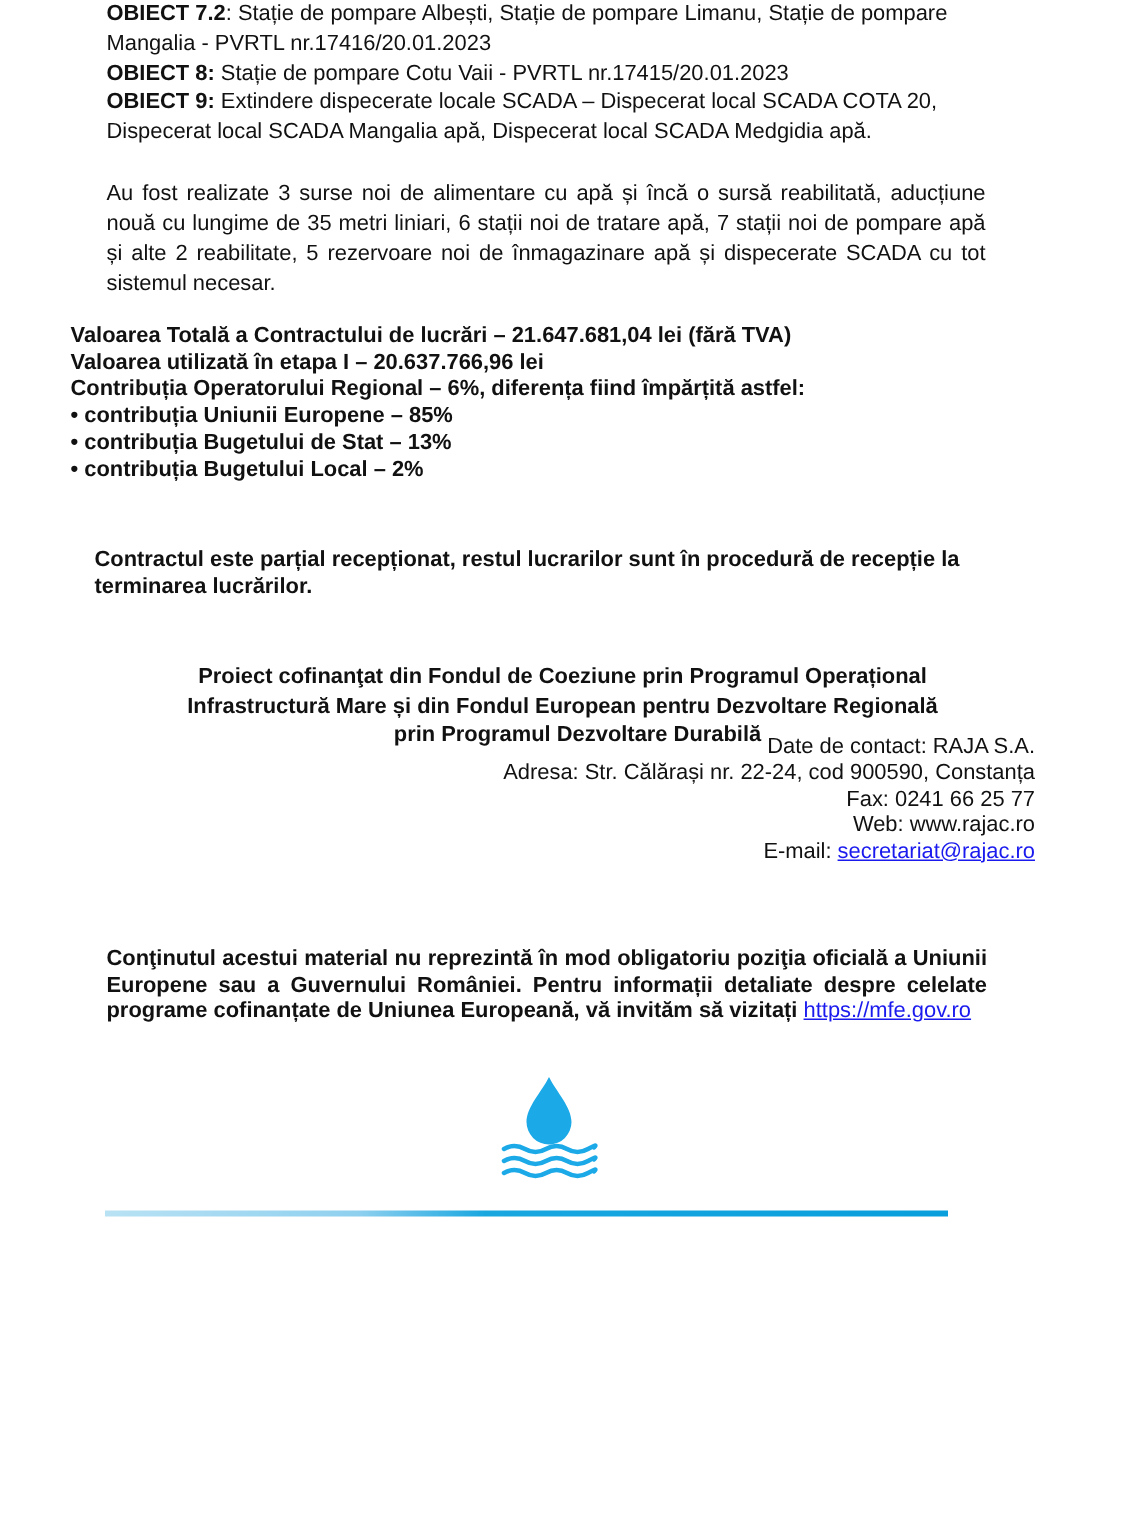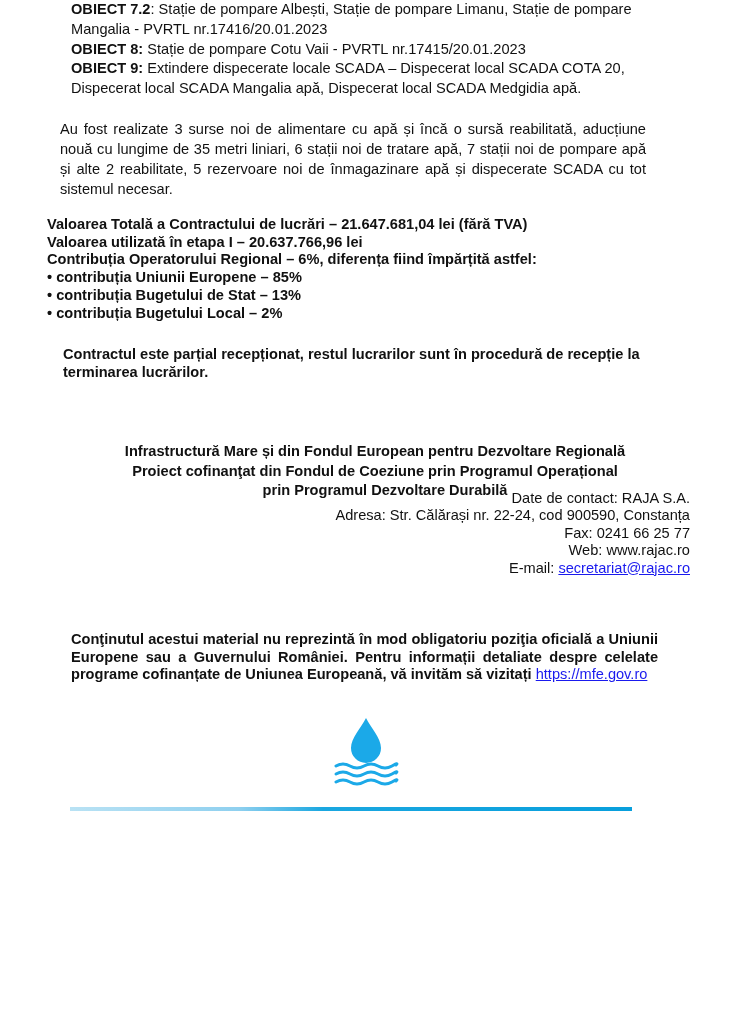--- a/index.html
+++ b/index.html
@@ -4,24 +4,24 @@
 <style>
   html, body { margin: 0; padding: 0; background: #ffffff; }
   body {
     width: 750px; height: 1024px; position: relative; overflow: hidden;
     font-family: "Liberation Sans", sans-serif; color: #111111;
   }
   .block { position: absolute; }
   .objects { left: 71px; top: 0px; width: 600px; font-size: 14.6px; line-height: 19.8px; }
   .objects p { margin: 0; }
   .objects b { font-weight: bold; }
-  .summary { left: 60px; top: 119px; width: 586px; font-size: 14.6px; line-height: 20px; text-align: justify; margin: 0; }
+  .summary { left: 71px; top: 119px; width: 586px; font-size: 14.6px; line-height: 20px; text-align: justify; margin: 0; }
   .values { left: 47px; top: 216px; width: 640px; font-size: 14.6px; line-height: 17.7px; font-weight: bold; }
   .values div { white-space: nowrap; }
-  .status { left: 63px; top: 346px; width: 620px; font-size: 14.6px; line-height: 17.7px; font-weight: bold; margin: 0; }
+  .status { left: 63px; top: 365px; width: 620px; font-size: 14.6px; line-height: 17.7px; font-weight: bold; margin: 0; }
   .cofinance { left: 60px; top: 442px; width: 630px; font-size: 14.6px; line-height: 19.5px; font-weight: bold; text-align: center; }
   .cofinance div { white-space: nowrap; }
   .cofinance .l3 { padding-left: 20px; }
   .contact { left: 60px; top: 490px; width: 630px; font-size: 14.6px; line-height: 17.4px; text-align: right; }
   .contact div { white-space: nowrap; }
   .contact .c1 { padding-left: 14px; }
   a.link { color: #1a1aee; text-decoration: underline; }
   .disclaimer { left: 71px; top: 631px; width: 587px; font-size: 14.6px; line-height: 17.6px; font-weight: bold; text-align: justify; margin: 0; }
   .disclaimer a { font-weight: normal; }
   .logo { left: 333px; top: 716px; width: 66px; height: 70px; }
@@ -46,22 +46,22 @@
   <div>Valoarea utilizată în etapa I – 20.637.766,96 lei</div>
   <div>Contribuția Operatorului Regional –  6%, diferența fiind împărțită astfel:</div>
   <div>• contribuția Uniunii Europene – 85%</div>
   <div>• contribuția Bugetului de Stat – 13%</div>
   <div>• contribuția Bugetului Local –  2%</div>
 </div>
 
 <p class="block status">Contractul este parțial recepționat, restul lucrarilor sunt în procedură de recepție la terminarea lucrărilor.</p>
 
 <div class="block cofinance">
+  <div>Proiect cofinanţat din Fondul de Coeziune prin Programul Operațional</div>
   <div>Infrastructură Mare și din Fondul European pentru Dezvoltare Regională</div>
-  <div>Proiect cofinanţat din Fondul de Coeziune prin Programul Operațional</div>
   <div class="l3">prin Programul Dezvoltare Durabilă</div>
 </div>
 
 <div class="block contact">
   <div class="c1">Date de contact: RAJA S.A.</div>
   <div>Adresa: Str. Călărași nr. 22-24, cod 900590, Constanța</div>
   <div>Fax: 0241 66 25 77</div>
   <div>Web: www.rajac.ro</div>
   <div><span>E-mail: </span><a class="link">secretariat@rajac.ro</a></div>
 </div>

